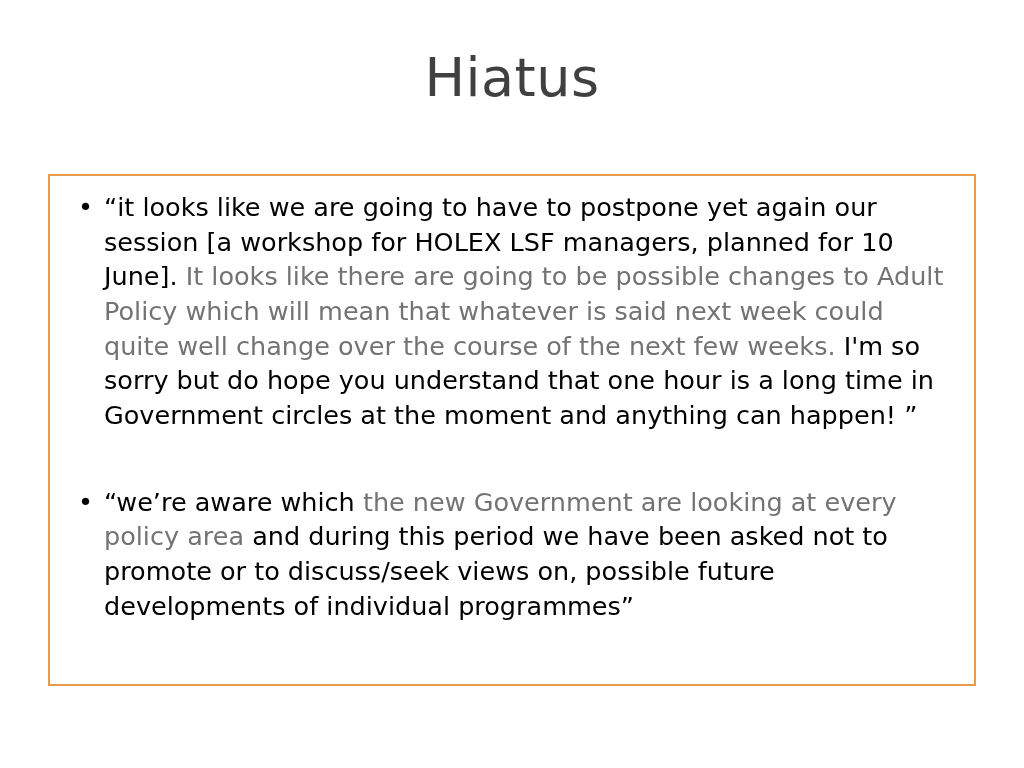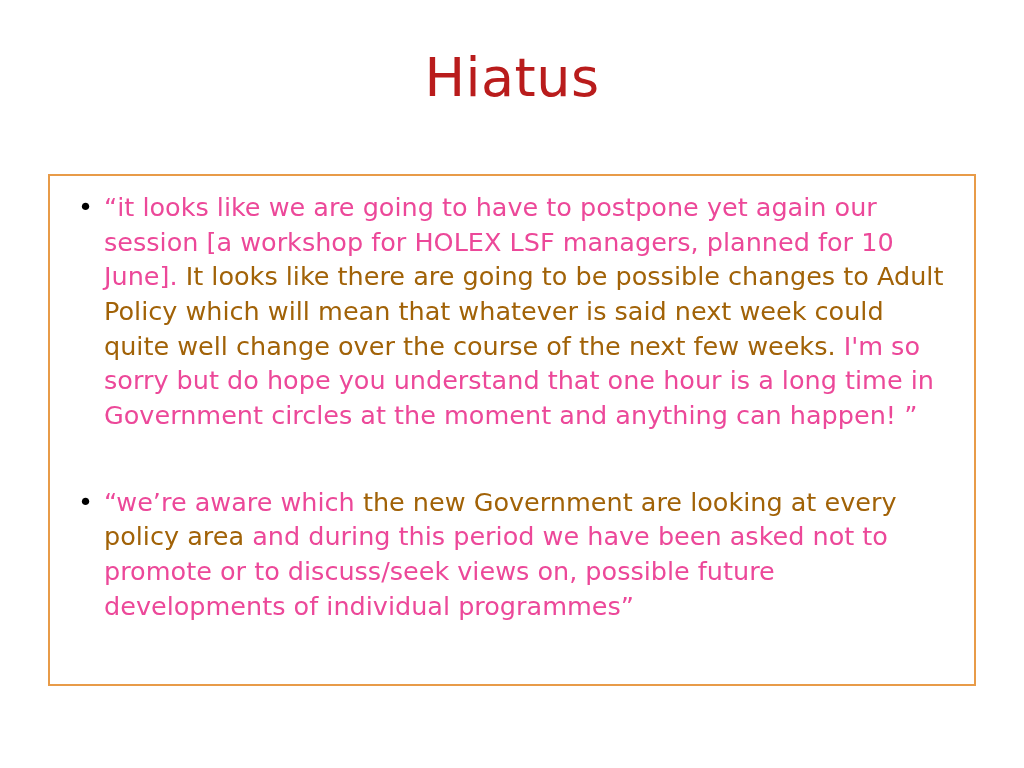--- a/index.html
+++ b/index.html
@@ -23,21 +23,21 @@
   }
   .slide-title {
     position: absolute;
     top: 48px;
     left: 0;
     width: 1024px;
     text-align: center;
     font-size: 54px;
     line-height: 1.1;
     font-weight: normal;
-    color: #b91c1c;
+    color: #404040;
     letter-spacing: 0.5px;
   }
   .content-box {
     position: absolute;
     left: 48px;
     top: 174px;
     width: 928px;
     height: 512px;
     border: 2px solid #E89B48;
     box-sizing: border-box;
@@ -61,25 +61,25 @@
   }
   .bullet-marker {
     position: absolute;
     left: 14px;
     top: 0;
     font-size: 25.5px;
     line-height: 1.36;
     color: #000000;
   }
   .hl {
-    color: #a16207;
+    color: #737373;
     text-align: right;
   }
   .plain {
-    color: #ec4899;
+    color: #000000;
   }
 </style>
 </head>
 <body>
 
 <div class="slide">
 
   <div class="slide-title">Hiatus</div>
 
   <div class="content-box">

